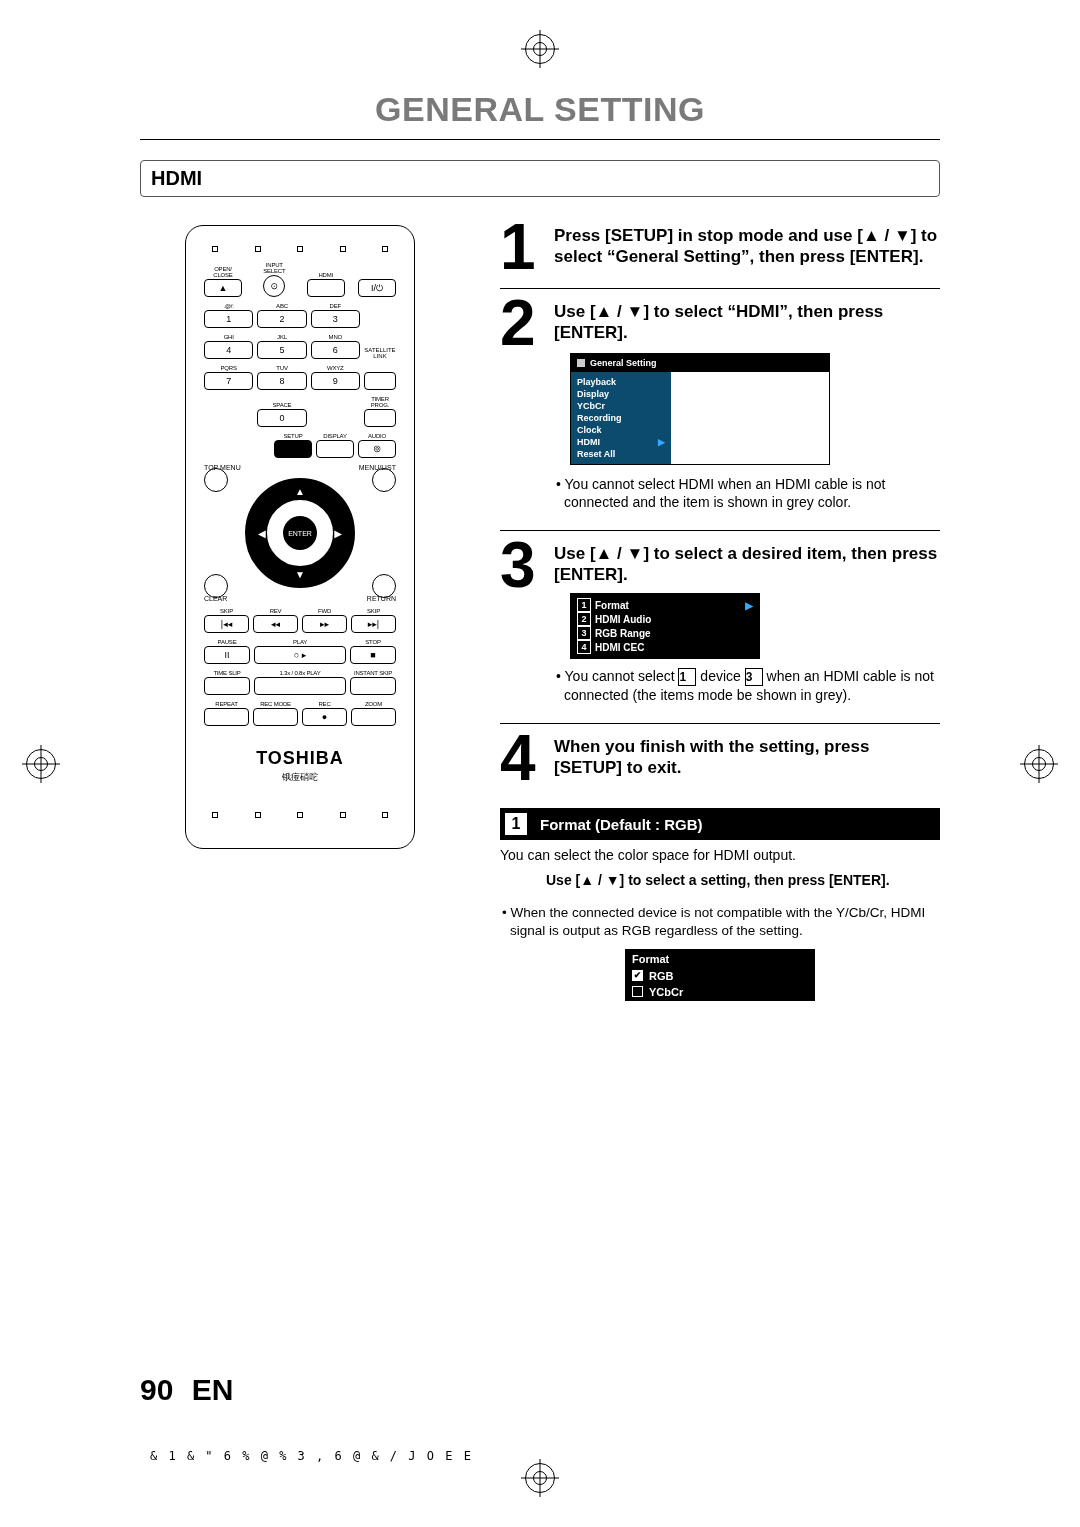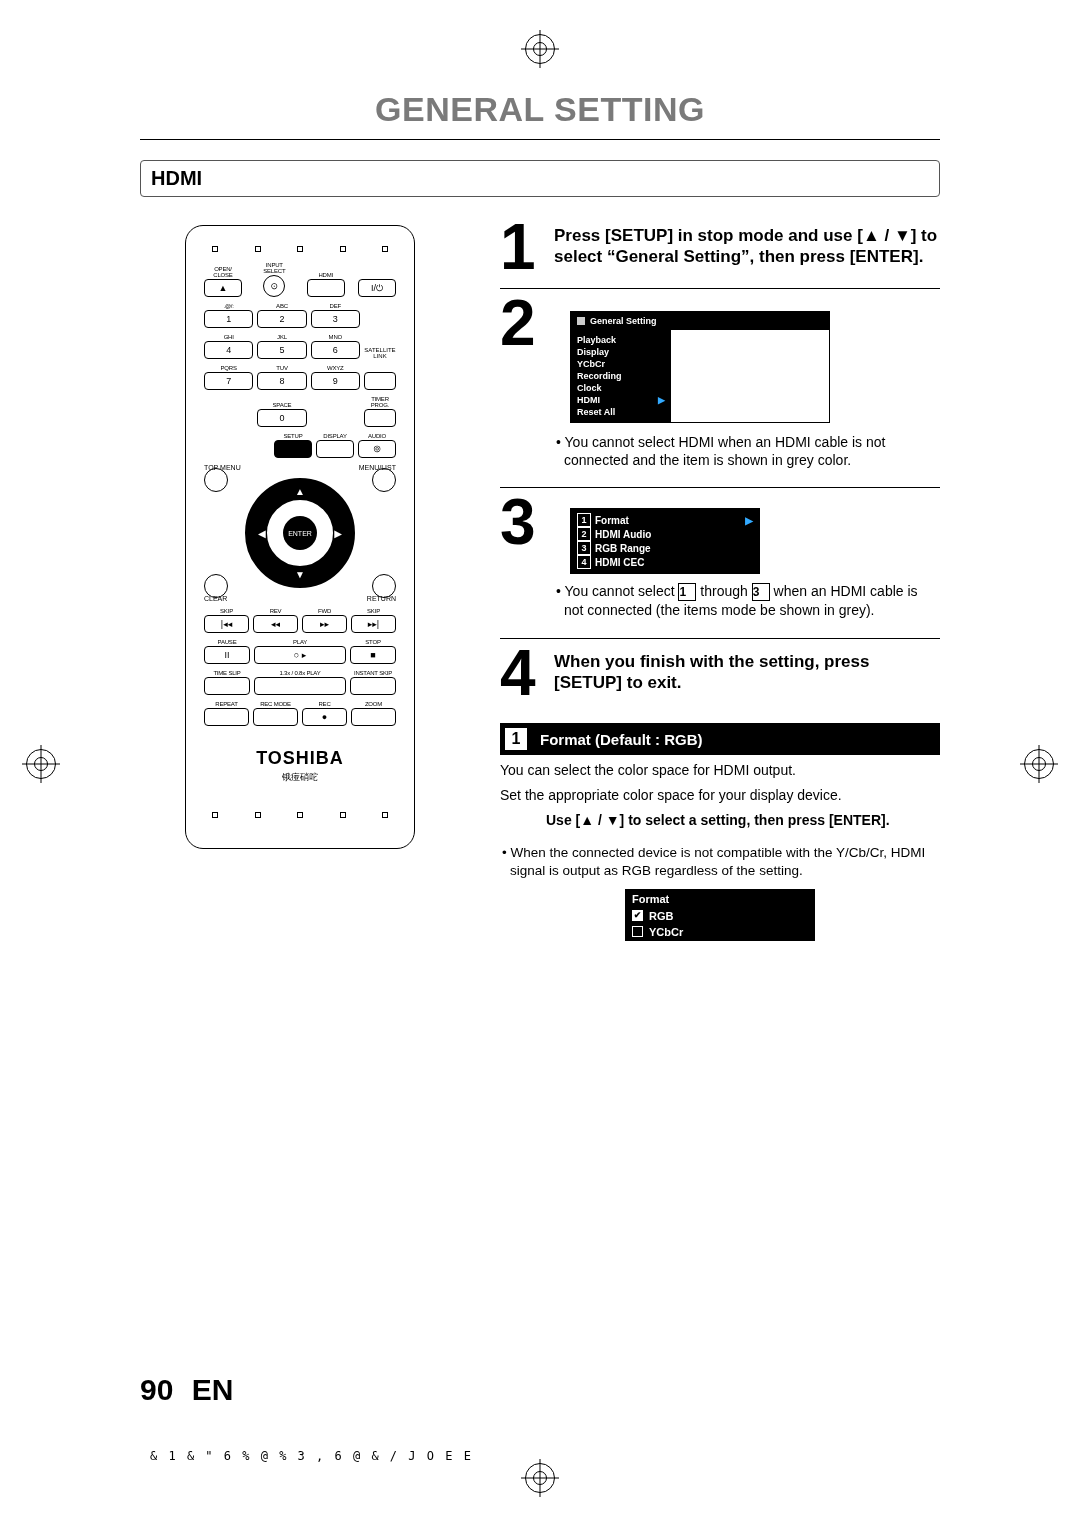--- a/index.html
+++ b/index.html
@@ -126,21 +126,21 @@
   }
 
   
   .osd {
     border:1px solid #000; margin:10px 0 10px 16px;
     background:#fff; font-size:9px; width: 260px;
   }
   .osd-header { background:#000;color:#fff;padding:4px 6px;font-weight:700; display:flex;align-items:center;gap:5px;}
   .osd-header .sq { width:8px;height:8px;background:#ccc;display:inline-block;}
   .osd-body { display:flex; }
-  .osd-list { background:#000000;color:#fff;padding:4px 6px;flex:0 0 100px;}
+  .osd-list { background:#0c4a6e;color:#fff;padding:4px 6px;flex:0 0 100px;}
   .osd-list div { padding:1px 0; font-weight:700;}
   .osd-list .hi { color:#fff; display:flex;justify-content:space-between;align-items:center;}
   .osd-list .hi .tri { color:#3af; }
   .osd-pane { flex:1; min-height:80px; }
 
   .osd2 {
     border:1px solid #000; background:#000;color:#fff;
     font-size:10px;font-weight:700; width:190px; margin:8px 0 8px 16px;
     padding:4px 6px;
   }
@@ -419,20 +419,21 @@
         <div class="step-num">1</div>
         <div class="step-body">
             <h3>Press [SETUP] in stop mode and use [▲ / ▼] to select “General Setting”, then press [ENTER].</h3>
           </div>
       </div>
       <hr class="thin">
 
       <div class="step">
         <div class="step-num">2</div>
         <div class="step-body">
+          <h3>Use [▲ / ▼] to select “HDMI”, then press [ENTER].</h3>
           <div class="osd">
             <div class="osd-header">
                 <span class="sq"></span>
                 <span>General Setting</span>
               </div>
             <div class="osd-body">
               <div class="osd-list">
                 <div>Playback</div>
                 <div>Display</div>
                 <div>YCbCr</div>
@@ -448,20 +449,21 @@
             </div>
           </div>
           <div class="step-note">You cannot select HDMI when an HDMI cable is not connected and the item is shown in grey color.</div>
         </div>
       </div>
       <hr class="thin">
 
       <div class="step">
         <div class="step-num">3</div>
         <div class="step-body">
+          <h3>Use [▲ / ▼] to select a desired item, then press [ENTER].</h3>
           <div class="osd2">
             <div class="row hi">
                 <span class="num">1</span>
                 <span>Format</span>
                 <span class="tri">▶</span>
               </div>
             <div class="row">
                 <span class="num">2</span>
                 <span>HDMI Audio</span>
               </div>
@@ -470,41 +472,40 @@
                 <span>RGB Range</span>
               </div>
             <div class="row">
                 <span class="num">4</span>
                 <span>HDMI CEC</span>
               </div>
           </div>
           <div class="step-note">
             <span>You cannot select </span>
             <span class="inline-box">1</span>
-            <span> through </span>
+            <span> device </span>
             <span class="inline-box">3</span>
             <span> when an HDMI cable is not connected (the items mode be shown in grey).</span>
           </div>
         </div>
       </div>
       <hr class="thin">
 
       <div class="step">
         <div class="step-num">4</div>
         <div class="step-body">
             <h3>When you finish with the setting, press [SETUP] to exit.</h3>
           </div>
       </div>
 
       <div class="subhead-bar">
         <div class="num">1</div>
         <div class="txt">Format (Default : RGB)</div>
       </div>
       <p class="para">You can select the color space for HDMI output.</p>
-      <p class="para">Set the appropriate color space for your display device.</p>
       <p class="para bold">Use [▲ / ▼] to select a setting, then press [ENTER].</p>
       <p class="bullet">When the connected device is not compatible with the Y/Cb/Cr, HDMI signal is output as RGB regardless of the setting.</p>
 
       <div class="format-box">
         <div class="hdr">Format</div>
         <div class="opt">
             <span class="chk on">✔</span>
             <span>RGB</span>
           </div>
         <div class="opt">

